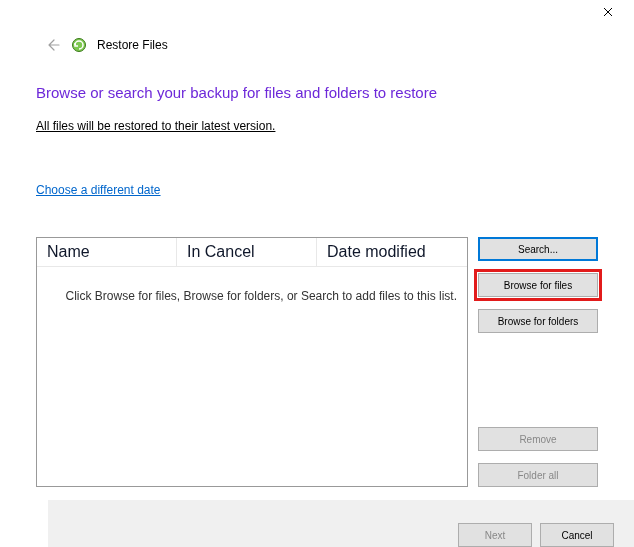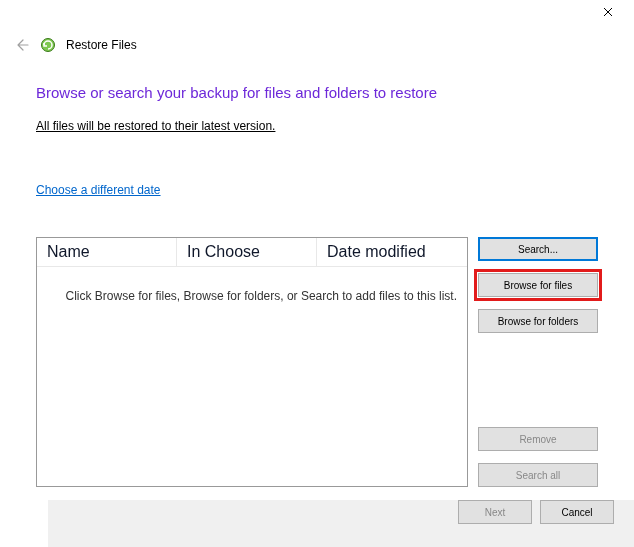--- a/index.html
+++ b/index.html
@@ -28,20 +28,21 @@
       justify-content: center;
       font-size: 14px;
       font-weight: 200;
       cursor: pointer;
     }
     .header-row {
       display: flex;
       align-items: center;
       padding: 12px 16px 6px 12px;
       gap: 10px;
+      margin-left: 31px;
     }
     .back-arrow {
       width: 18px;
       height: 18px;
       display: flex;
       align-items: center;
       justify-content: center;
       color: #888;
       font-size: 16px;
     }
@@ -139,21 +140,21 @@
     .spacer-flex { flex: 1; }
     .footer {
       position: absolute;
       bottom: 0;
       left: 0;
       right: 0;
       height: 48px;
       background: #f0f0f0;
       border-top: 1px solid #ffffff;
       display: flex;
-      align-items: flex-start;
+      align-items: flex-end;
       justify-content: flex-end;
       padding: 0 20px;
       gap: 8px;
       margin-left: 48px;
     }
     .footer .btn {
       width: 74px;
     }
   </style>
 </head>
@@ -185,33 +186,33 @@
 
 <div class="content">
   <div class="main-heading">Browse or search your backup for files and folders to restore</div>
   <div class="subtext">All files will be restored to their latest version.</div>
   <a class="link">Choose a different date</a>
 
   <div class="body-area">
     <div class="list-panel">
       <div class="list-header">
         <div class="col col-name">Name</div>
-        <div class="col col-folder">In Choose</div>
+        <div class="col col-folder">In Cancel</div>
         <div class="col col-date">Date modified</div>
       </div>
       <div class="empty-msg">Click Browse for files, Browse for folders, or Search to add files to this list.</div>
     </div>
 
     <div class="side-buttons">
       <button class="btn btn-focus">Search...</button>
       <button class="btn btn-highlight">Browse for files</button>
       <button class="btn">Browse for folders</button>
       <div class="spacer-flex"></div>
       <button class="btn btn-disabled" disabled="">Remove</button>
-      <button class="btn btn-disabled" disabled="">Search all</button>
+      <button class="btn btn-disabled" disabled="">Folder all</button>
     </div>
   </div>
 </div>
 
 <div class="footer">
   <button class="btn btn-disabled" disabled="">Next</button>
   <button class="btn">Cancel</button>
 </div>
 
 </body></html>

